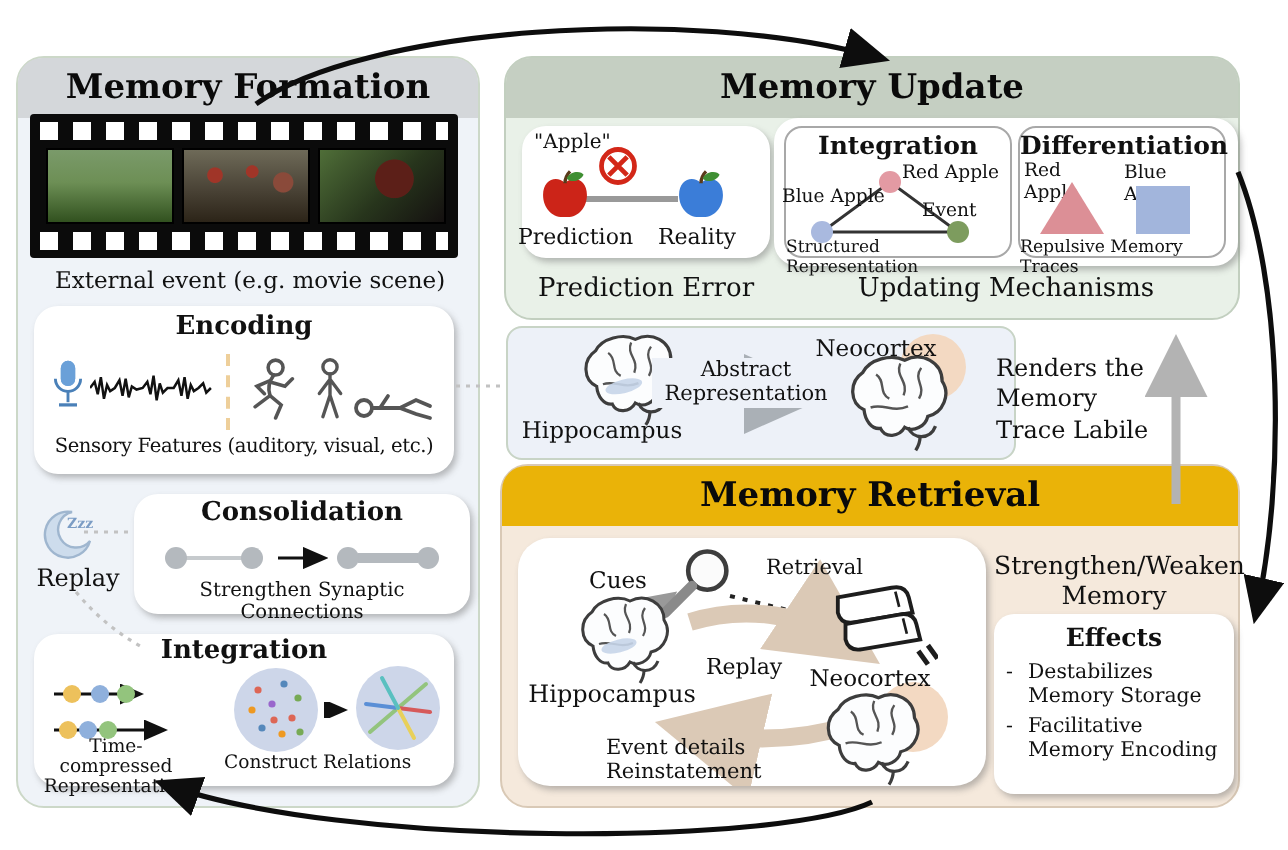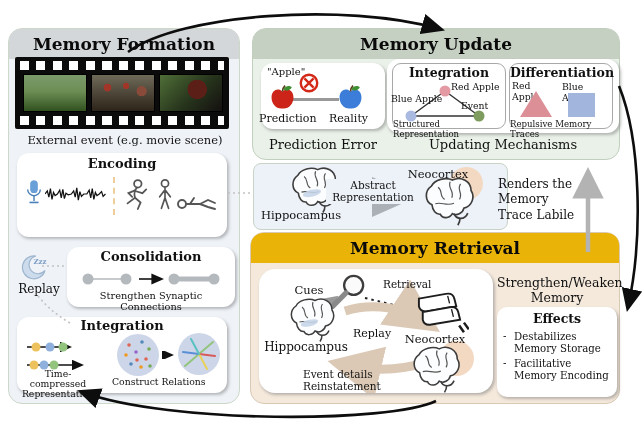--- a/index.html
+++ b/index.html
@@ -138,20 +138,21 @@
       <div class="divider" style="left:96px;top:24px;height:38px"></div>
       <svg class="abs" style="left:104px;top:26px" width="28" height="32">
           <use href="#fig-run"></use>
         </svg>
       <svg class="abs" style="left:138px;top:26px" width="20" height="32">
           <use href="#fig-stand"></use>
         </svg>
       <svg class="abs" style="left:160px;top:42px" width="42" height="18">
           <use href="#fig-lie"></use>
         </svg>
+      <div class="cap" style="left:0;top:65px;width:210px;font-size:9.8px;letter-spacing:-0.2px">Sensory Features (auditory, visual, etc.)</div>
     </div>
 
     <svg class="abs" style="left:12px;top:225px" width="26" height="26">
         <use href="#moon"></use>
       </svg>
     <div class="cap" style="left:2px;top:253px;width:56px;font-size:12px">Replay</div>
     <div class="wbox" style="left:58px;top:218px;width:168px;height:60px">
       <div class="boxtitle" style="top:2px">Consolidation</div>
       <svg class="abs" style="left:10px;top:24px" width="148" height="16">
         <defs>

